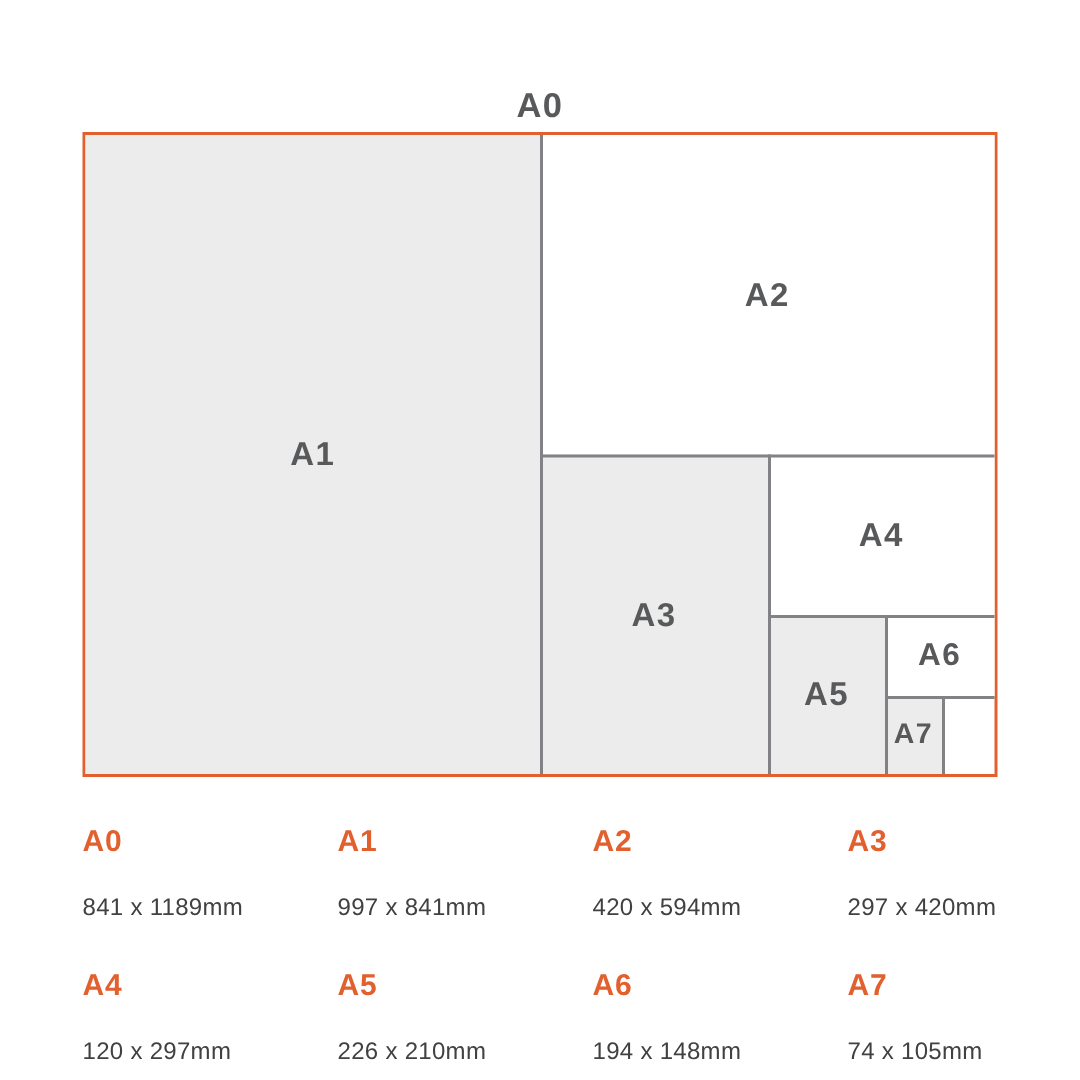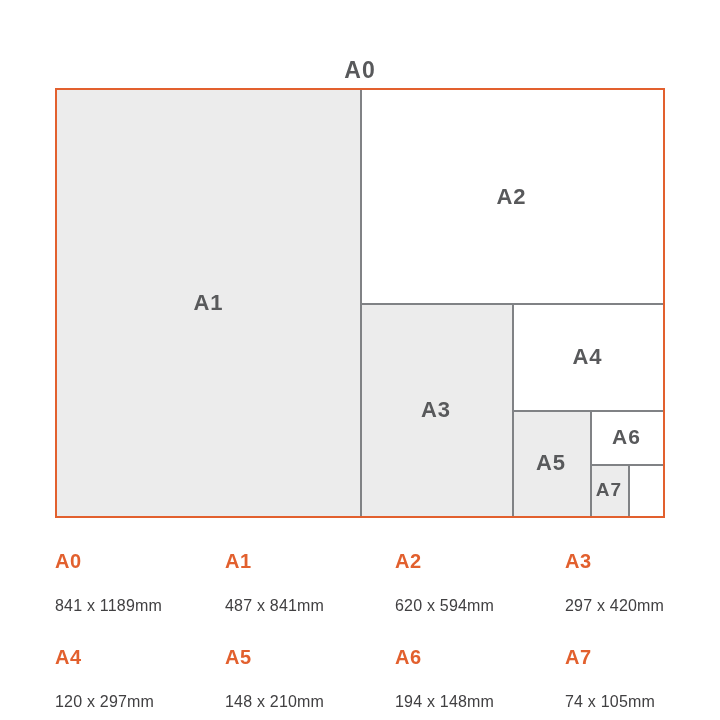--- a/index.html
+++ b/index.html
@@ -115,37 +115,37 @@
     <div class="line line-v4"></div>
   </div>
 
   <div class="legend">
     <div class="legend-item">
       <div class="legend-label">A0</div>
       <div class="legend-dims">841 x 1189mm</div>
     </div>
     <div class="legend-item">
       <div class="legend-label">A1</div>
-      <div class="legend-dims">487 x 841mm</div>
+      <div class="legend-dims">997 x 841mm</div>
     </div>
     <div class="legend-item">
       <div class="legend-label">A2</div>
-      <div class="legend-dims">620 x 594mm</div>
+      <div class="legend-dims">420 x 594mm</div>
     </div>
     <div class="legend-item">
       <div class="legend-label">A3</div>
       <div class="legend-dims">297 x 420mm</div>
     </div>
     <div class="legend-item">
       <div class="legend-label">A4</div>
       <div class="legend-dims">120 x 297mm</div>
     </div>
     <div class="legend-item">
       <div class="legend-label">A5</div>
-      <div class="legend-dims">148 x 210mm</div>
+      <div class="legend-dims">226 x 210mm</div>
     </div>
     <div class="legend-item">
       <div class="legend-label">A6</div>
       <div class="legend-dims">194 x 148mm</div>
     </div>
     <div class="legend-item">
       <div class="legend-label">A7</div>
       <div class="legend-dims">74 x 105mm</div>
     </div>
   </div>

